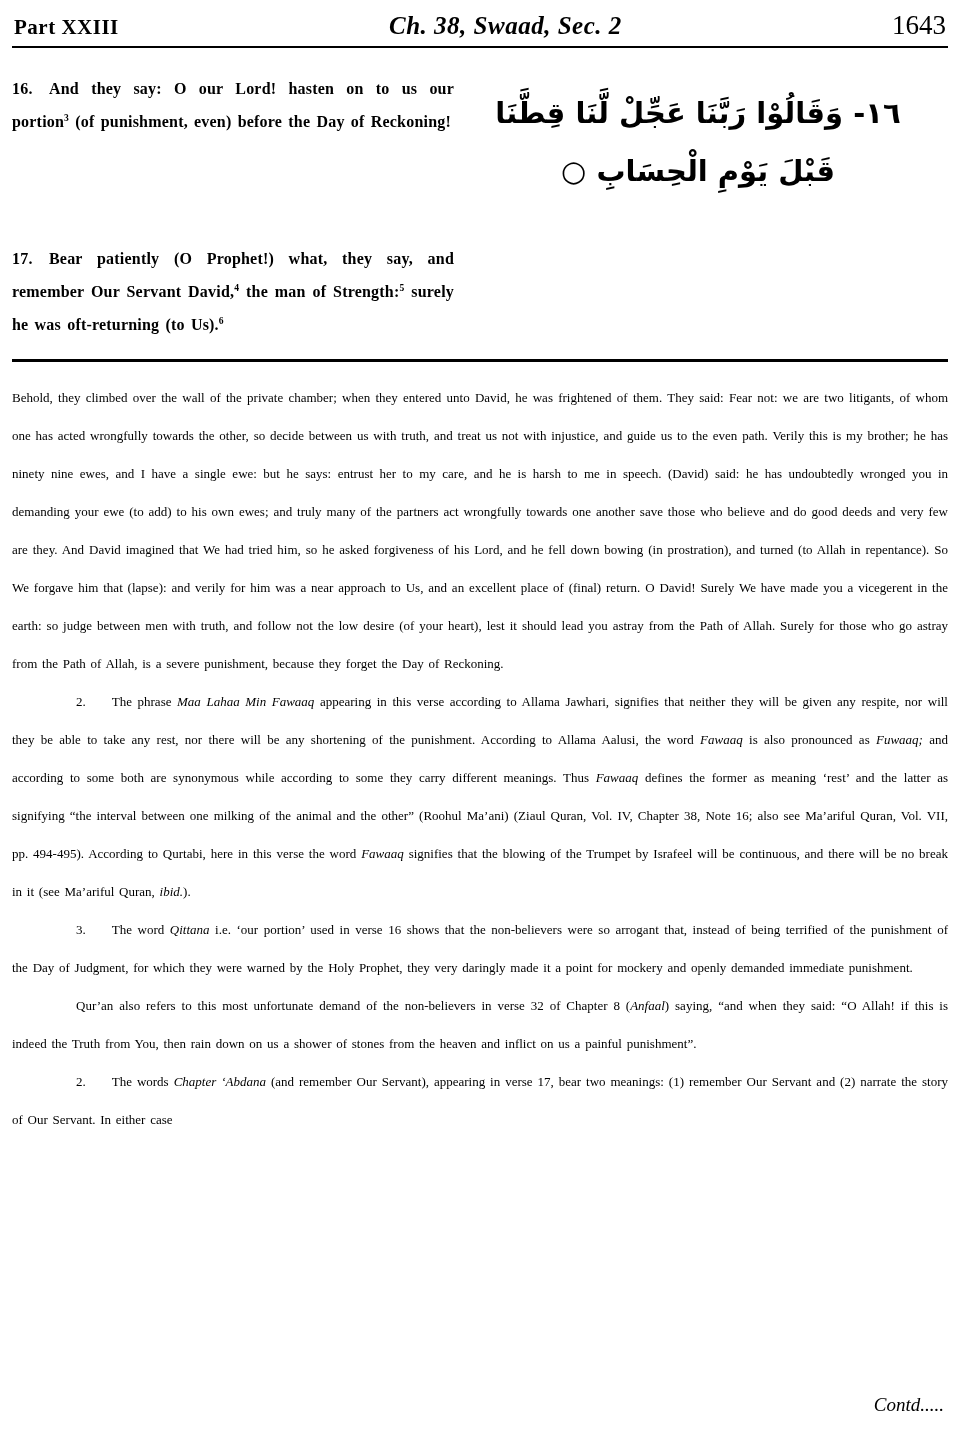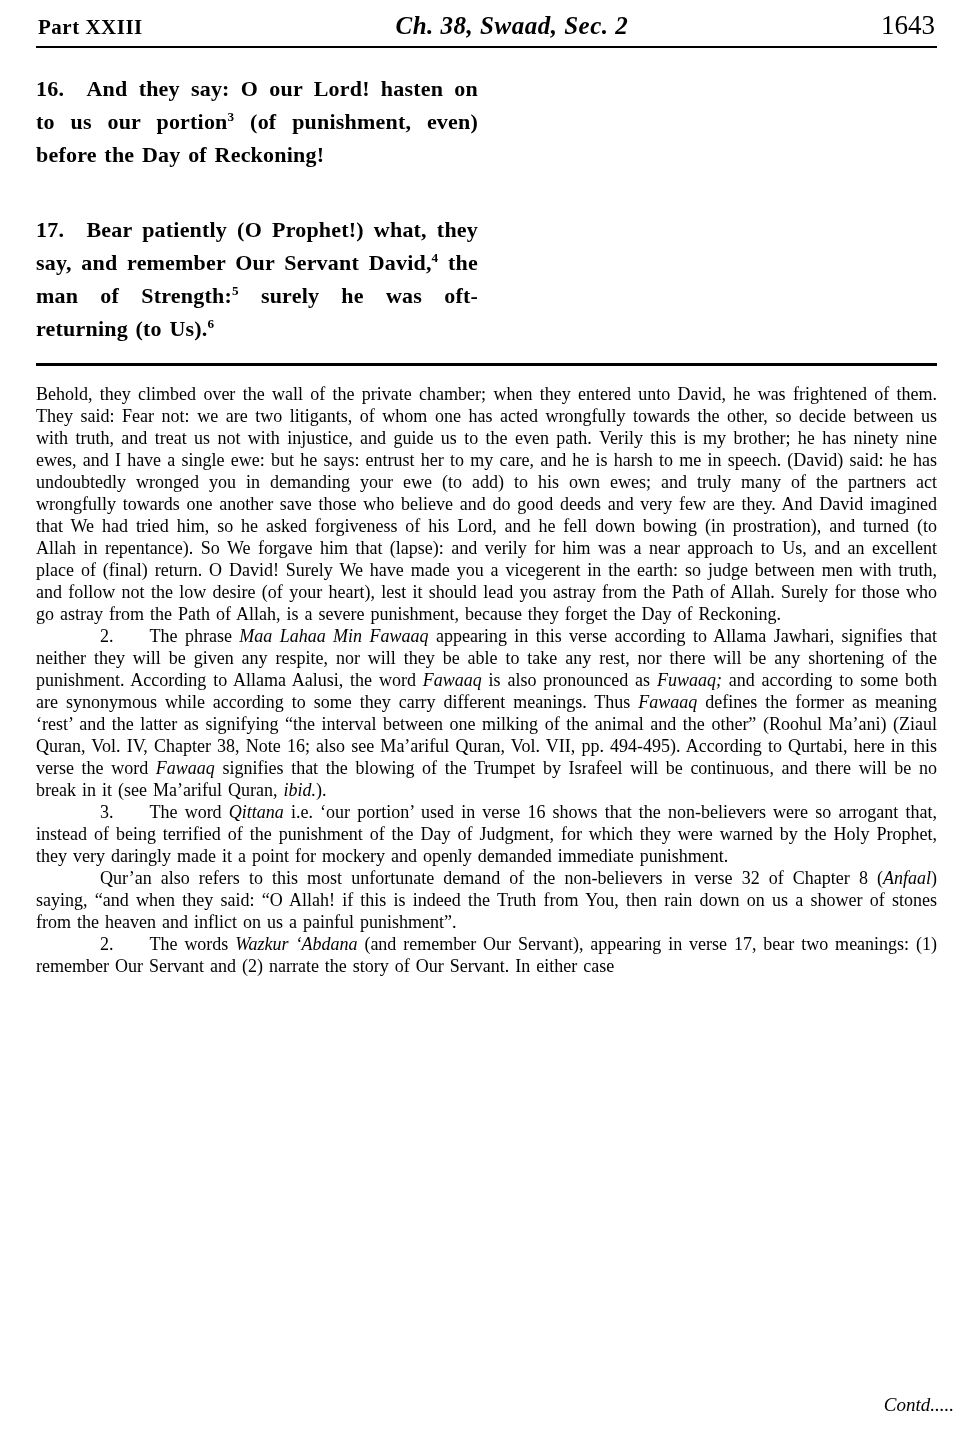--- a/index.html
+++ b/index.html
@@ -4,68 +4,68 @@
 <style>
   * { margin:0; padding:0; box-sizing:border-box; }
   html,body { background:#ffffff; }
   body {
     width:960px; height:1430px;
     color:#000;
     font-family:"Liberation Serif", serif;
     position:relative;
     overflow:hidden;
   }
-  .page { padding:8px 23px 0 12px;margin-left:24px; }
+  .page { padding:8px 12px 0 12px; }
 
   .header {
     display:flex; justify-content:space-between; align-items:baseline;
     padding:2px 2px 5px 2px;
   }
   .header .part { font-size:21px; font-weight:bold; letter-spacing:.5px; }
   .header .chapter { font-size:25px; font-weight:bold; font-style:italic; letter-spacing:.5px; }
   .header .pagenum { font-size:27px; }
 
   .rule-thin { border-top:2px solid #000; }
   .rule-mid  { border-top:3px solid #000; margin-top:6px; }
 
   .verses { padding:24px 0 2px 0; }
   .verse-row { display:flex; margin-bottom:42px; }
   .verse-row:last-child { margin-bottom:10px;flex-direction:column; }
   .verse-en {
     width:442px;
     font-weight:bold;
-    font-size:22px;
+    font-size:16px;
     line-height:33px;
     text-align:justify;
     letter-spacing:.2px;
     word-spacing:2px;
   }
   .verse-ar {
     flex:1;
     direction:rtl;
     text-align:center;
     font-family:"DejaVu Sans", sans-serif;
     font-weight:bold;
     font-size:29px;
     line-height:58px;
     padding:12px 6px 0 0;
   }
   sup { font-size:.6em; line-height:0; vertical-align:super; }
 
   .commentary {
     padding-top:17px;
-    font-size:18px;
-    line-height:22px;
+    font-size:13px;
+    line-height:38px;
   }
   .commentary p { text-align:justify; word-spacing:1.5px; }
   .commentary p.indent { text-indent:64px; }
 
   .footer {
     position:absolute;
-    right:6px; bottom:14px;
+    right:16px; bottom:14px;
     font-size:19px;
     font-style:italic;
   }
 </style>
 </head>
 <body>
 
 <div class="page">
 
   <div class="header">
@@ -73,33 +73,37 @@
     <span class="chapter">Ch. 38, Swaad, Sec. 2</span>
     <span class="pagenum">1643</span>
   </div>
 
   <div class="rule-thin"></div>
 
   <div class="verses">
 
     <div class="verse-row">
       <div class="verse-en"><span>16.  And they say: O our Lord! hasten on to us our portion</span><sup>3</sup><span> (of punishment, even) before the Day of Reckoning!</span></div>
+      <div class="verse-ar">
+        <div>١٦- وَقَالُوْا رَبَّنَا عَجِّلْ لَّنَا قِطَّنَا</div>
+        <div>قَبْلَ يَوْمِ الْحِسَابِ ○</div>
+      </div>
     </div>
 
     <div class="verse-row">
       <div class="verse-en"><span>17.  Bear patiently (O Prophet!) what, they say, and remember Our Servant David,</span><sup>4</sup><span> the man of Strength:</span><sup>5</sup><span> surely he was oft-returning (to Us).</span><sup>6</sup></div>
     </div>
 
   </div>
 
   <div class="rule-mid"></div>
 
   <div class="commentary">
     <p><span>Behold, they climbed over the wall of the private chamber; when they entered unto David, he was frightened of them. They said: Fear not: we are two litigants, of whom one has acted wrongfully towards the other, so decide between us with truth, and treat us not with injustice, and guide us to the even path. Verily this is my brother; he has ninety nine ewes, and I have a single ewe: but he says: entrust her to my care, and he is harsh to me in speech. (David) said: he has undoubtedly wronged you in demanding your ewe (to add) to his own ewes; and truly many of the partners act wrongfully towards one another save those who believe and do good deeds and very few are they. And David imagined that We had tried him, so he asked forgiveness of his Lord, and he fell down bowing (in prostration), and turned (to Allah in repentance). So We forgave him that (lapse): and verily for him was a near approach to Us, and an excellent place of (final) return. O David! Surely We have made you a vicegerent in the earth: so judge between men with truth, and follow not the low desire (of your heart), lest it should lead you astray from the Path of Allah. Surely for those who go astray from the Path of Allah, is a severe punishment, because they forget the Day of Reckoning.</span></p>
     <p class="indent"><span>2.  The phrase </span><span style="font-style: italic;">Maa Lahaa Min Fawaaq</span><span> appearing in this verse according to Allama Jawhari, signifies that neither they will be given any respite, nor will they be able to take any rest, nor there will be any shortening of the punishment. According to Allama Aalusi, the word </span><span style="font-style: italic;">Fawaaq</span><span> is also pronounced as </span><span style="font-style: italic;">Fuwaaq;</span><span> and according to some both are synonymous while according to some they carry different meanings. Thus </span><span style="font-style: italic;">Fawaaq</span><span> defines the former as meaning ‘rest’ and the latter as signifying “the interval between one milking of the animal and the other” (Roohul Ma’ani) (Ziaul Quran, Vol. IV, Chapter 38, Note 16; also see Ma’ariful Quran, Vol. VII, pp. 494-495). According to Qurtabi, here in this verse the word </span><span style="font-style: italic;">Fawaaq</span><span> signifies that the blowing of the Trumpet by Israfeel will be continuous, and there will be no break in it (see Ma’ariful Quran, </span><span style="font-style: italic;">ibid.</span><span>).</span></p>
     <p class="indent"><span>3.  The word </span><span style="font-style: italic;">Qittana</span><span> i.e. ‘our portion’ used in verse 16 shows that the non-believers were so arrogant that, instead of being terrified of the punishment of the Day of Judgment, for which they were warned by the Holy Prophet, they very daringly made it a point for mockery and openly demanded immediate punishment.</span></p>
     <p class="indent"><span>Qur’an also refers to this most unfortunate demand of the non-believers in verse 32 of Chapter 8 (</span><span style="font-style: italic;">Anfaal</span><span>) saying, “and when they said: “O Allah! if this is indeed the Truth from You, then rain down on us a shower of stones from the heaven and inflict on us a painful punishment”.</span></p>
-    <p class="indent"><span>2.  The words </span><span style="font-style: italic;">Wazkur ‘Abdana</span><span> (and remember Our Servant), appearing in verse 17, bear two meanings: (1) remember Our Servant and (2) narrate the story of Our Servant. In either case</span></p>
+    <p class="indent"><span>2.  The words </span><span style="font-style: italic;">Chapter ‘Abdana</span><span> (and remember Our Servant), appearing in verse 17, bear two meanings: (1) remember Our Servant and (2) narrate the story of Our Servant. In either case</span></p>
   </div>
 
 </div>
 
 <div class="footer">Contd.....</div>
 
 </body></html>

